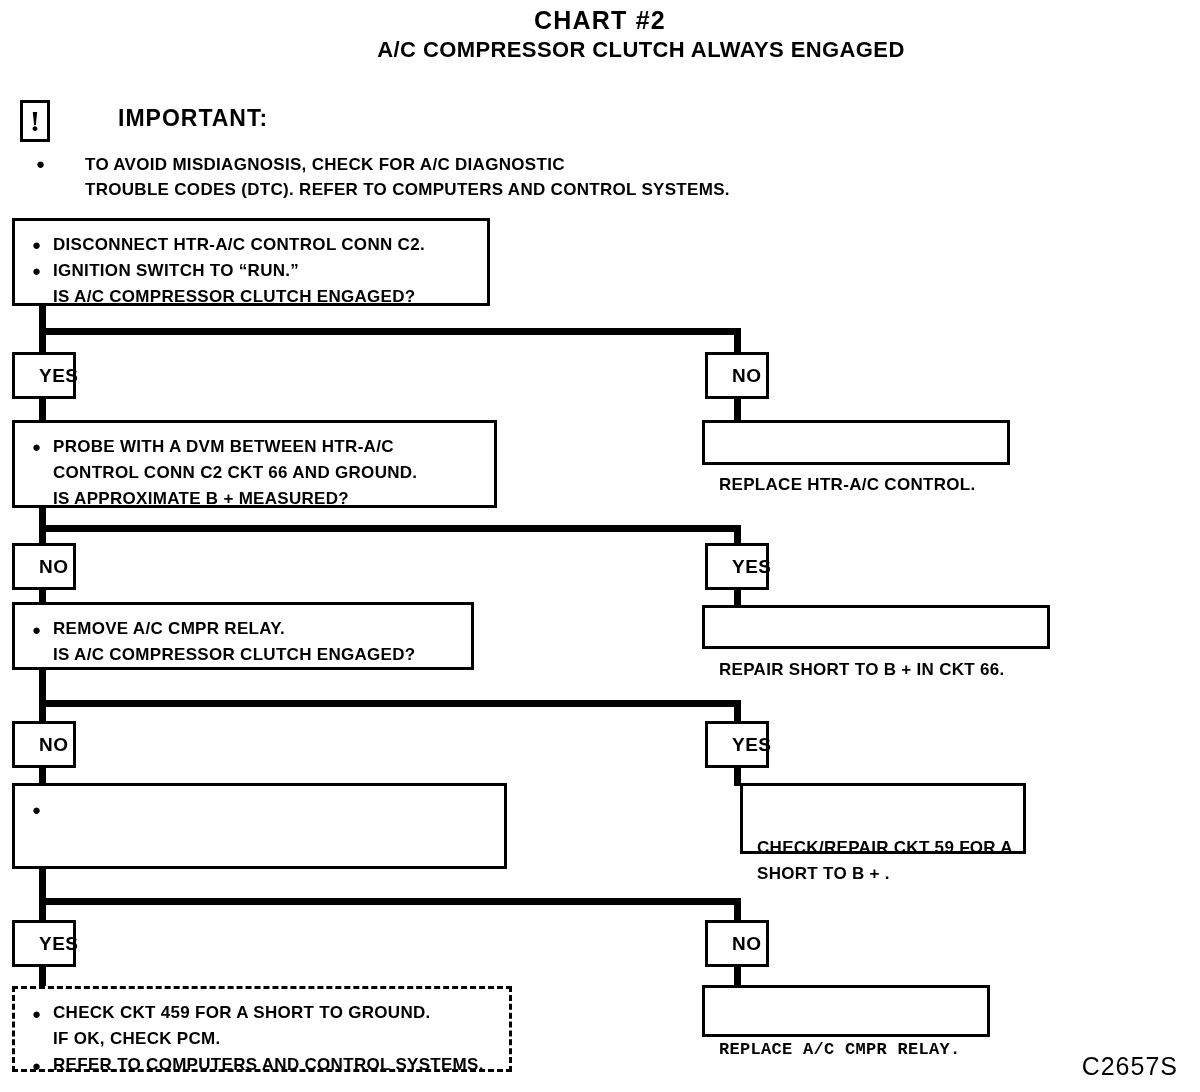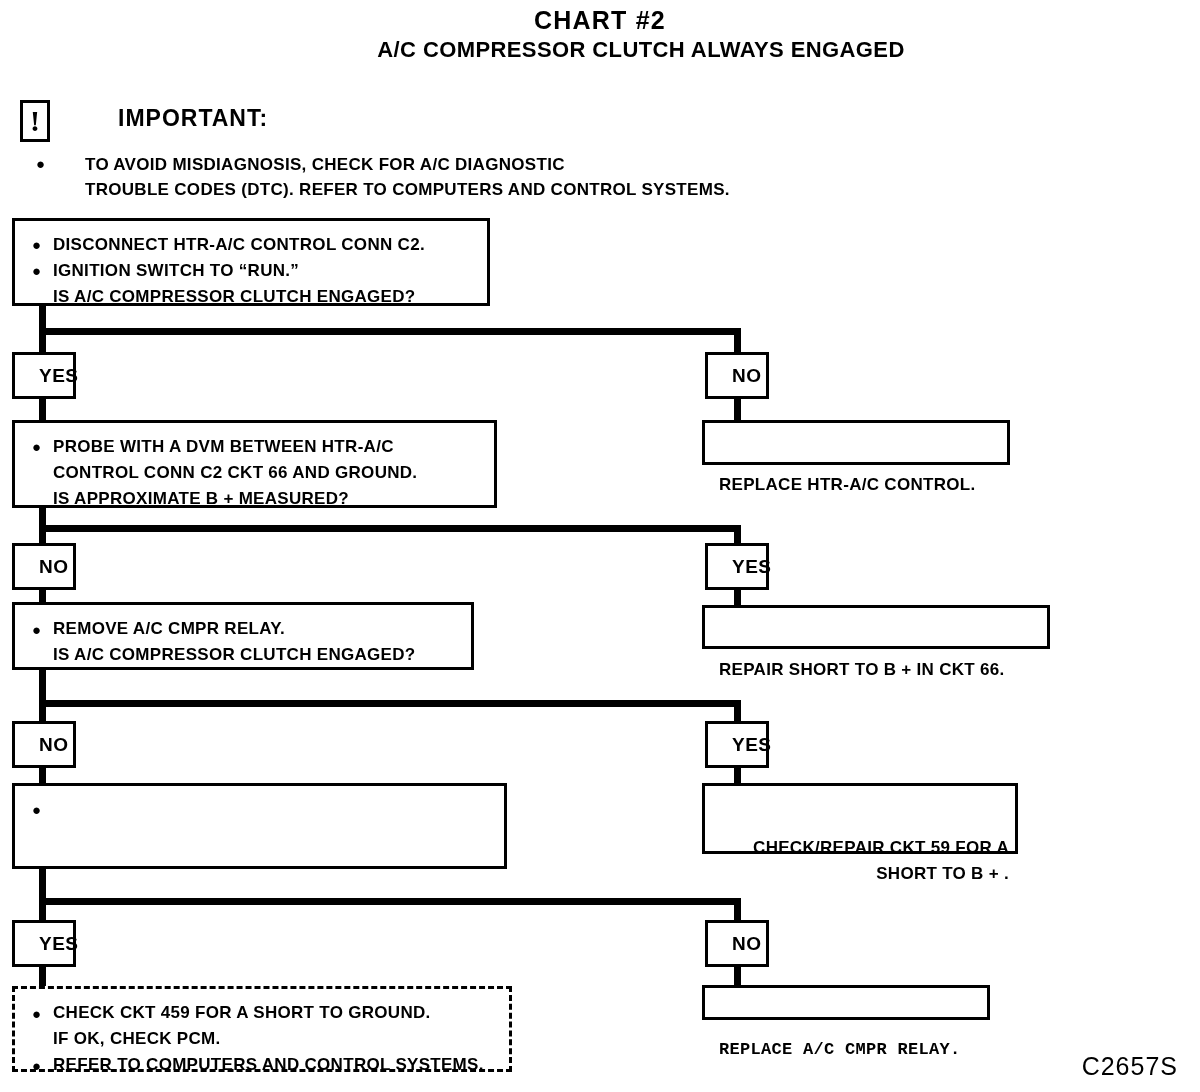--- a/index.html
+++ b/index.html
@@ -230,33 +230,33 @@
 
   <div class="fbox" style="left:12px; top:602px; width:462px; height:68px;">
     <div class="bullet" style="top:17px;">●</div>
     <div class="lines">REMOVE A/C CMPR RELAY.
 IS A/C COMPRESSOR CLUTCH ENGAGED?</div>
   </div>
 
   <div class="tag" style="left:12px; top:721px;">NO</div>
   <div class="tag" style="left:705px; top:721px;">YES</div>
 
-  <div class="fbox" style="left:702px; top:783px; width:316px; height:71px;text-align:right;">
+  <div class="fbox" style="left:740px; top:783px; width:286px; height:71px;">
     <div class="lines noindent">CHECK/REPAIR CKT 59 FOR A
 SHORT TO B + .</div>
   </div>
 
   <div class="fbox" style="left:12px; top:783px; width:495px; height:86px;">
     <div class="bullet" style="top:16px;">●</div>
   </div>
 
   <div class="tag" style="left:12px; top:920px;">YES</div>
   <div class="tag" style="left:705px; top:920px;">NO</div>
 
-  <div class="fbox" style="left:702px; top:985px; width:288px; height:35px;font-family:Liberation Mono, monospace;">
+  <div class="fbox" style="left:702px; top:985px; width:288px; height:52px;font-family:Liberation Mono, monospace;">
     <div class="lines noindent">REPLACE A/C CMPR RELAY.</div>
   </div>
 
   <div class="fbox dashed" style="left:12px; top:986px; width:500px; height:86px;">
     <div class="bullet" style="top:17px;">●</div>
     <div class="bullet" style="top:69px;">●</div>
     <div class="lines">CHECK CKT 459 FOR A SHORT TO GROUND.
 IF OK, CHECK PCM.
 REFER TO  COMPUTERS AND CONTROL SYSTEMS.</div>
   </div>

